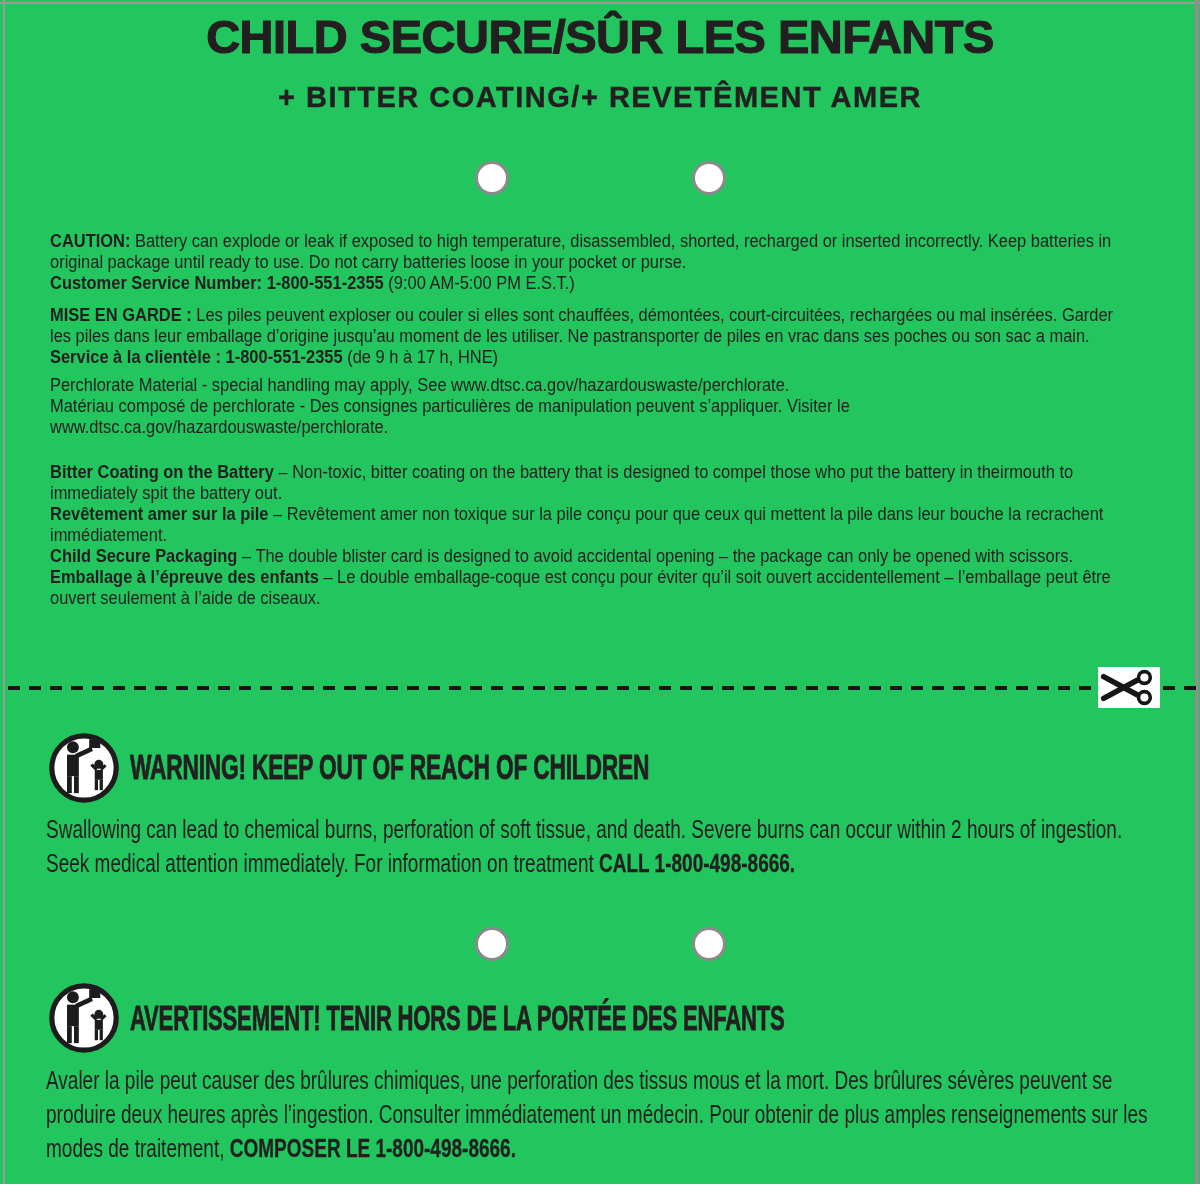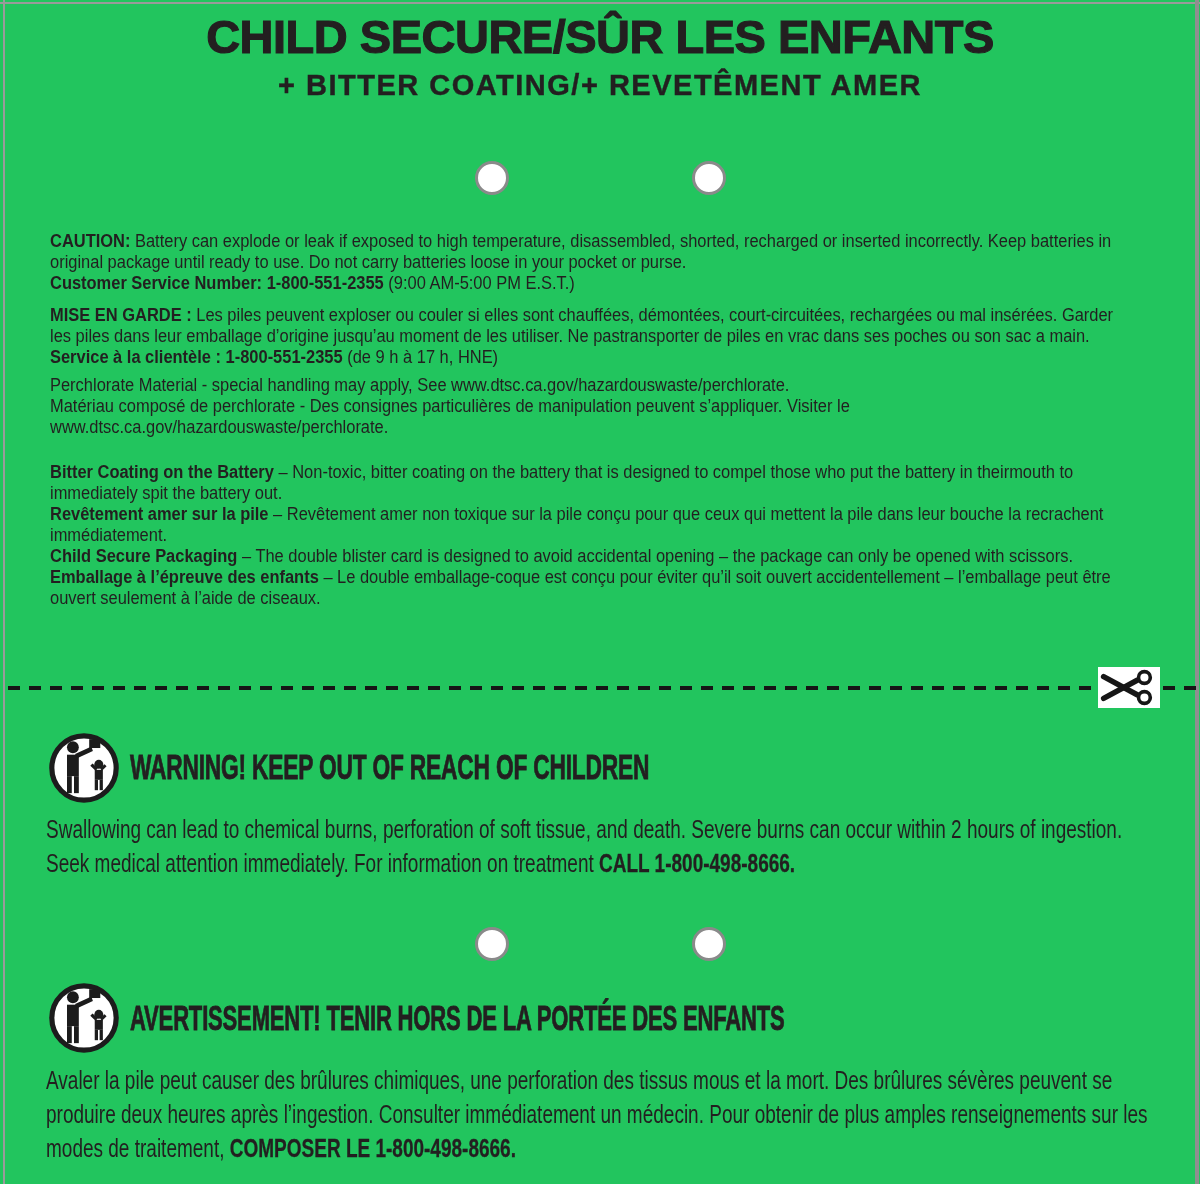--- a/index.html
+++ b/index.html
@@ -13,21 +13,21 @@
   .edge-top { top:2px; left:0; right:0; height:2px; }
   .edge-left { top:0; bottom:0; left:3px; width:2px; }
   .edge-right { top:0; bottom:0; left:1195px; width:4px; background:#8f8f8f; }
 
   .header { position:absolute; top:12px; left:0; width:100%; text-align:center; }
   .header h1 {
     font-size:47px; font-weight:bold; letter-spacing:-0.5px; line-height:50px;
     -webkit-text-stroke:1.1px var(--ink);
   }
   .header h2 {
-    font-size:29px; font-weight:bold; letter-spacing:1.5px; line-height:32px; margin-top:7px;
+    font-size:29px; font-weight:bold; letter-spacing:1.5px; line-height:32px; margin-top:19px;
     -webkit-text-stroke:0.4px var(--ink);
   }
 
   .holes { position:absolute; left:0; width:100%; display:flex; justify-content:center; gap:183px; }
   .holes-top { top:161px; }
   .holes-bottom { top:927px; }
   .hole { width:34px; height:34px; border:3px solid var(--hole); border-radius:50%; background:#fff; }
 
   .info {
     position:absolute; left:50px; top:231px; width:1150px;

